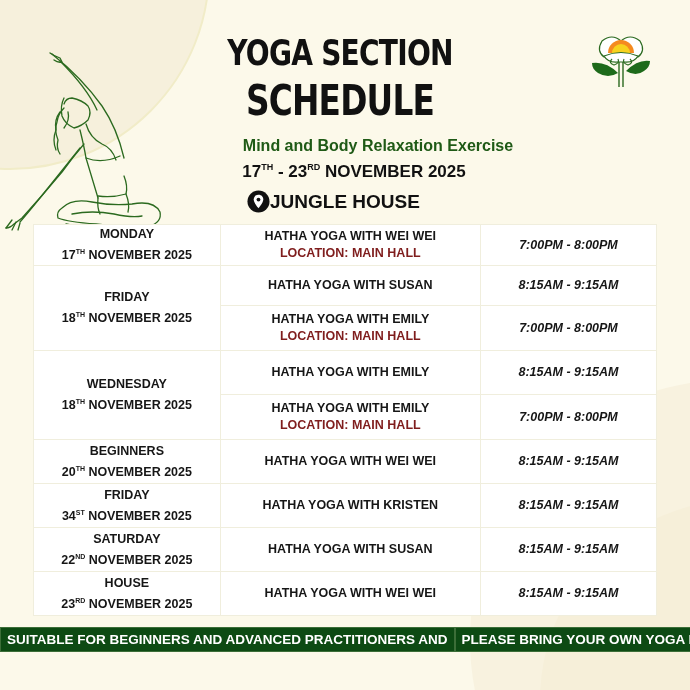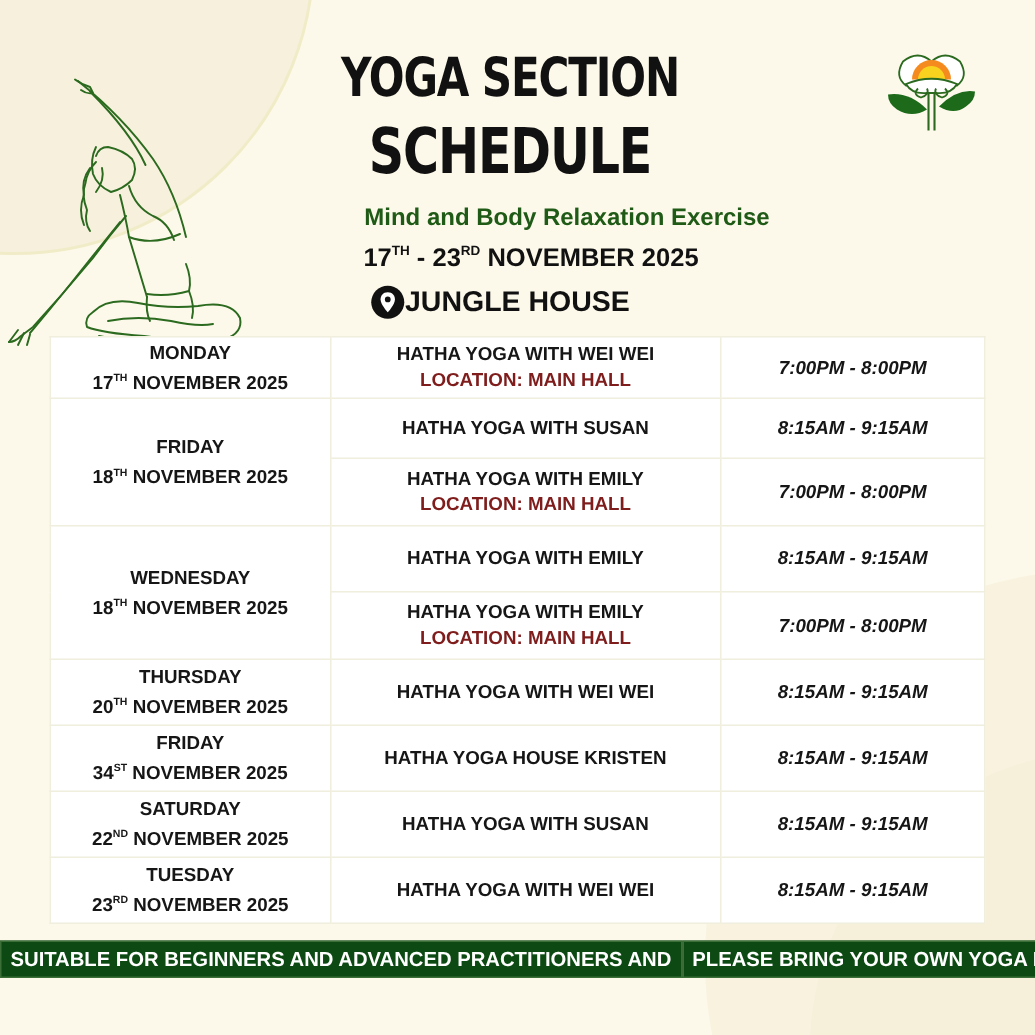--- a/index.html
+++ b/index.html
@@ -226,48 +226,48 @@
   <tr style="height:45px">
     <td class="class-cell">
       <span>HATHA YOGA WITH EMILY</span>
       <span class="loc">LOCATION: MAIN HALL</span>
     </td>
     <td class="time-cell">7:00PM - 8:00PM</td>
   </tr>
 
   <tr style="height:44px">
     <td class="day-cell">
-      <span>THURSDAY</span><br>
+      <span>BEGINNERS</span><br>
       <span>20</span><sup class="dsup">TH</sup><span> NOVEMBER 2025</span>
     </td>
     <td class="class-cell">HATHA YOGA WITH WEI WEI</td>
     <td class="time-cell">8:15AM - 9:15AM</td>
   </tr>
 
   <tr style="height:44px">
     <td class="day-cell">
       <span>FRIDAY</span><br>
       <span>34</span><sup class="dsup">ST</sup><span> NOVEMBER 2025</span>
     </td>
-    <td class="class-cell">HATHA YOGA HOUSE KRISTEN</td>
+    <td class="class-cell">HATHA YOGA WITH KRISTEN</td>
     <td class="time-cell">8:15AM - 9:15AM</td>
   </tr>
 
   <tr style="height:44px">
     <td class="day-cell">
       <span>SATURDAY</span><br>
       <span>22</span><sup class="dsup">ND</sup><span> NOVEMBER 2025</span>
     </td>
     <td class="class-cell">HATHA YOGA WITH SUSAN</td>
     <td class="time-cell">8:15AM - 9:15AM</td>
   </tr>
 
   <tr style="height:44px">
     <td class="day-cell">
-      <span>TUESDAY</span><br>
+      <span>HOUSE</span><br>
       <span>23</span><sup class="dsup">RD</sup><span> NOVEMBER 2025</span>
     </td>
     <td class="class-cell">HATHA YOGA WITH WEI WEI</td>
     <td class="time-cell">8:15AM - 9:15AM</td>
   </tr>
 </tbody>
   </table>
 
 <div class="footer">
   <span class="f1">SUITABLE FOR BEGINNERS AND ADVANCED PRACTITIONERS AND</span>

